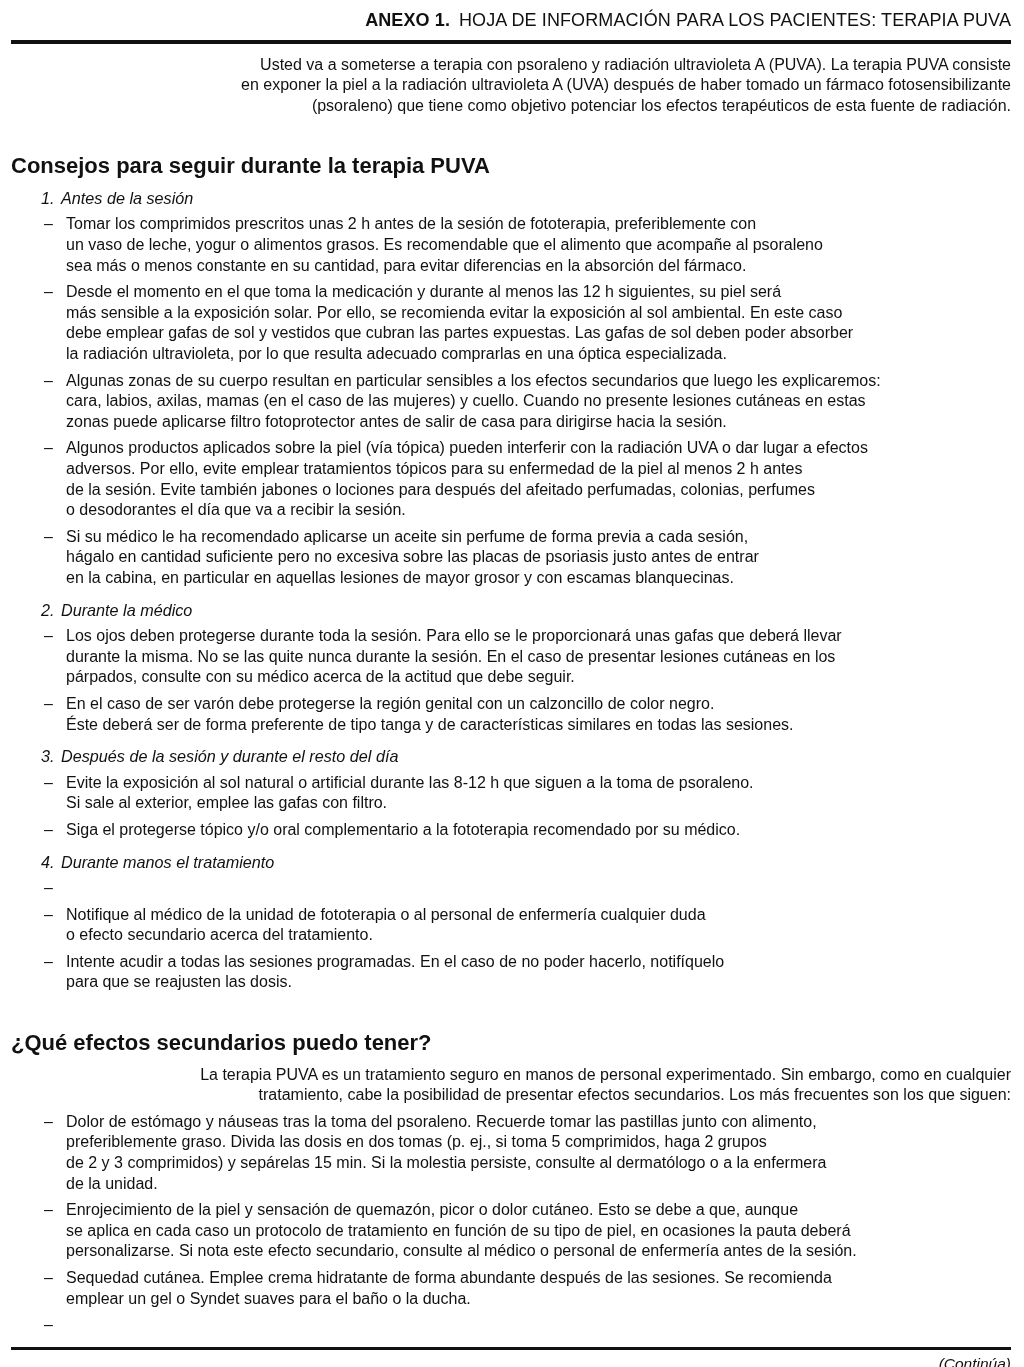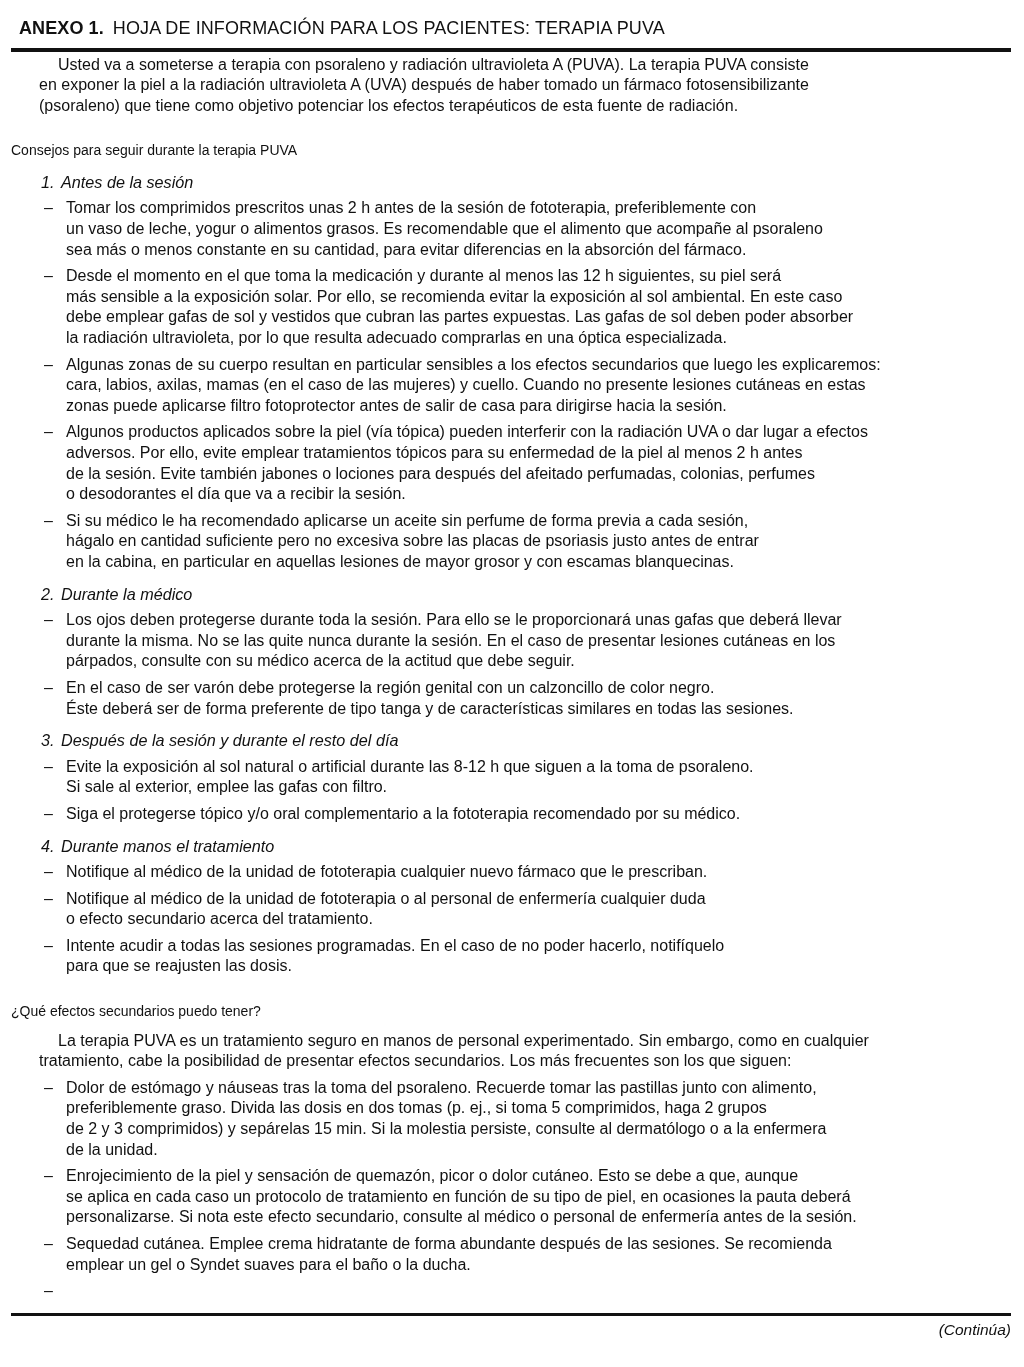--- a/index.html
+++ b/index.html
@@ -14,49 +14,51 @@
     font-family: "Liberation Sans", "DejaVu Sans", sans-serif;
     color: #111111;
     -webkit-font-smoothing: antialiased;
     overflow: hidden;
   }
   .page {
     padding: 9px 13px 0 11px;
   }
   
   h1.doc-title {
-    margin: 8px;
+    margin: 0;
     font-size: 18px;
     line-height: 22px;
     font-weight: 400;
     letter-spacing: 0.1px;
+    text-align: right;
   }
   h1.doc-title .annex {
     font-weight: 700;
     margin-right: 9px;
   }
   .rule {
     height: 3.5px;
     background: #111111;
     margin-top: 9px;
   }
   
   p.lead {
-    margin: 3px 0 0 28px;
+    margin: 11px 0 0 28px;
     font-size: 16px;
     line-height: 20.6px;
     text-indent: 19px;
     white-space: pre-line;
+    text-align: right;
   }
   
   h2.section-heading {
-    margin: 24px 0 9px 0;
-    font-size: 14px;
-    line-height: 20.6px;
-    font-weight: 400;
+    margin: 40px 0 9px 0;
+    font-size: 22px;
+    line-height: 20.6px;
+    font-weight: 700;
   }
   .numbered {
     display: flex;
     margin: 11px 0 6px 30px;
     font-style: italic;
     font-size: 16.2px;
     line-height: 20.6px;
   }
   .numbered .marker {
     width: 20px;
@@ -167,21 +169,20 @@
         <div class="bullet">
           <span class="marker">–</span>
           <span class="item-text">Siga el protegerse tópico y/o oral complementario a la fototerapia recomendado por su médico.</span>
         </div>
         <div class="numbered">
           <span class="marker">4.</span>
           <span class="item-text">Durante manos el tratamiento</span>
         </div>
         <div class="bullet">
           <span class="marker">–</span>
-          <span class="item-text">Notifique al médico de la unidad de fototerapia cualquier nuevo fármaco que le prescriban.</span>
         </div>
         <div class="bullet">
           <span class="marker">–</span>
           <span class="item-text">Notifique al médico de la unidad de fototerapia o al personal de enfermería cualquier duda
 o efecto secundario acerca del tratamiento.</span>
         </div>
         <div class="bullet">
           <span class="marker">–</span>
           <span class="item-text">Intente acudir a todas las sesiones programadas. En el caso de no poder hacerlo, notifíquelo
 para que se reajusten las dosis.</span>

